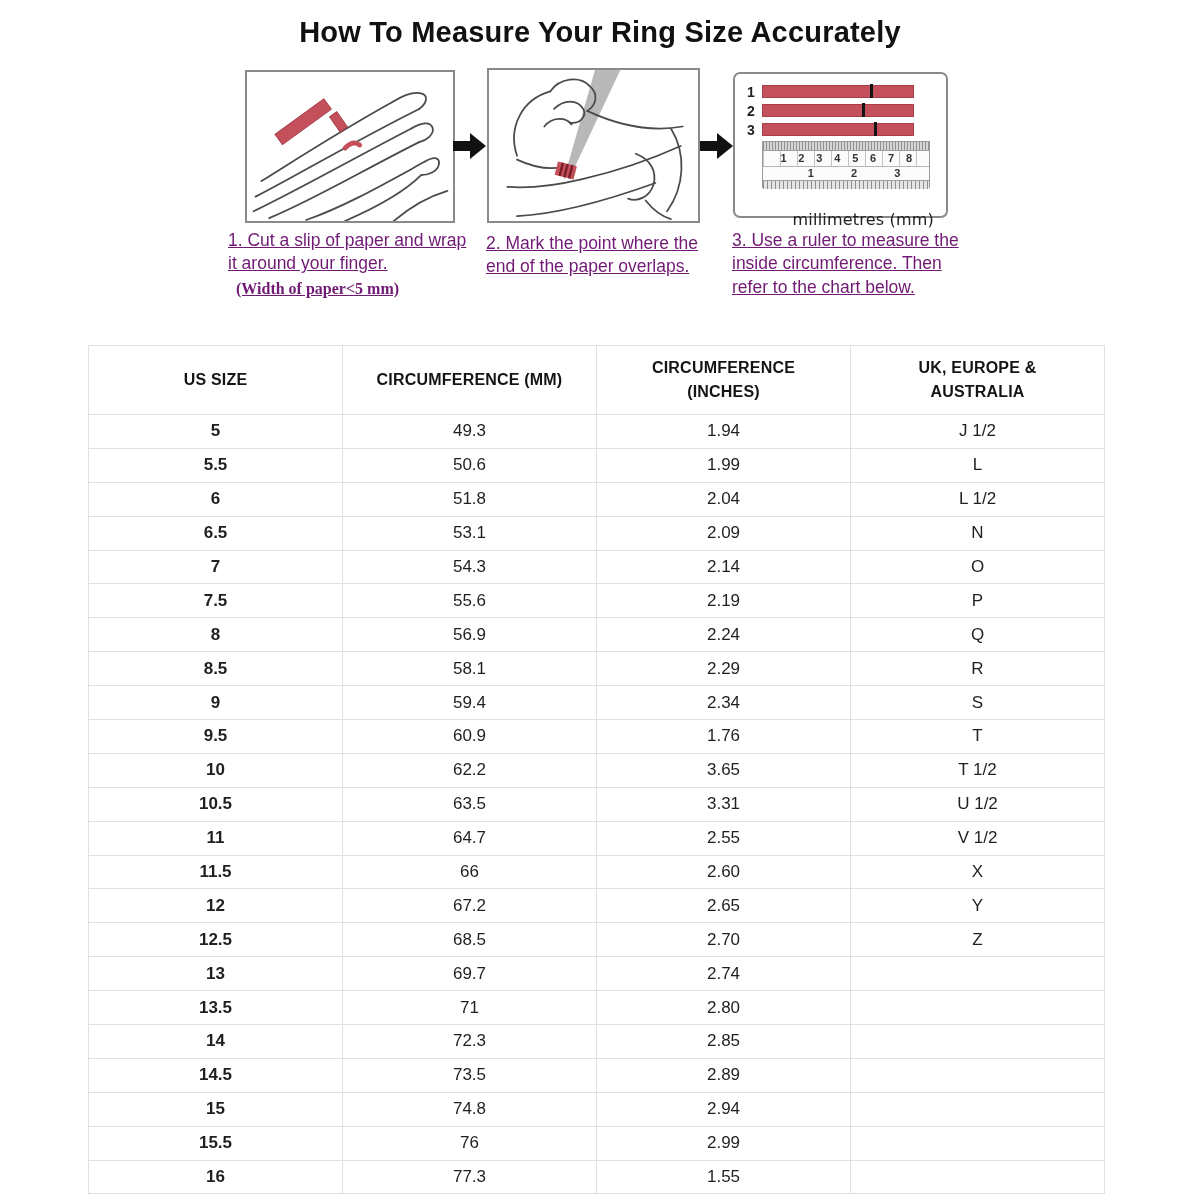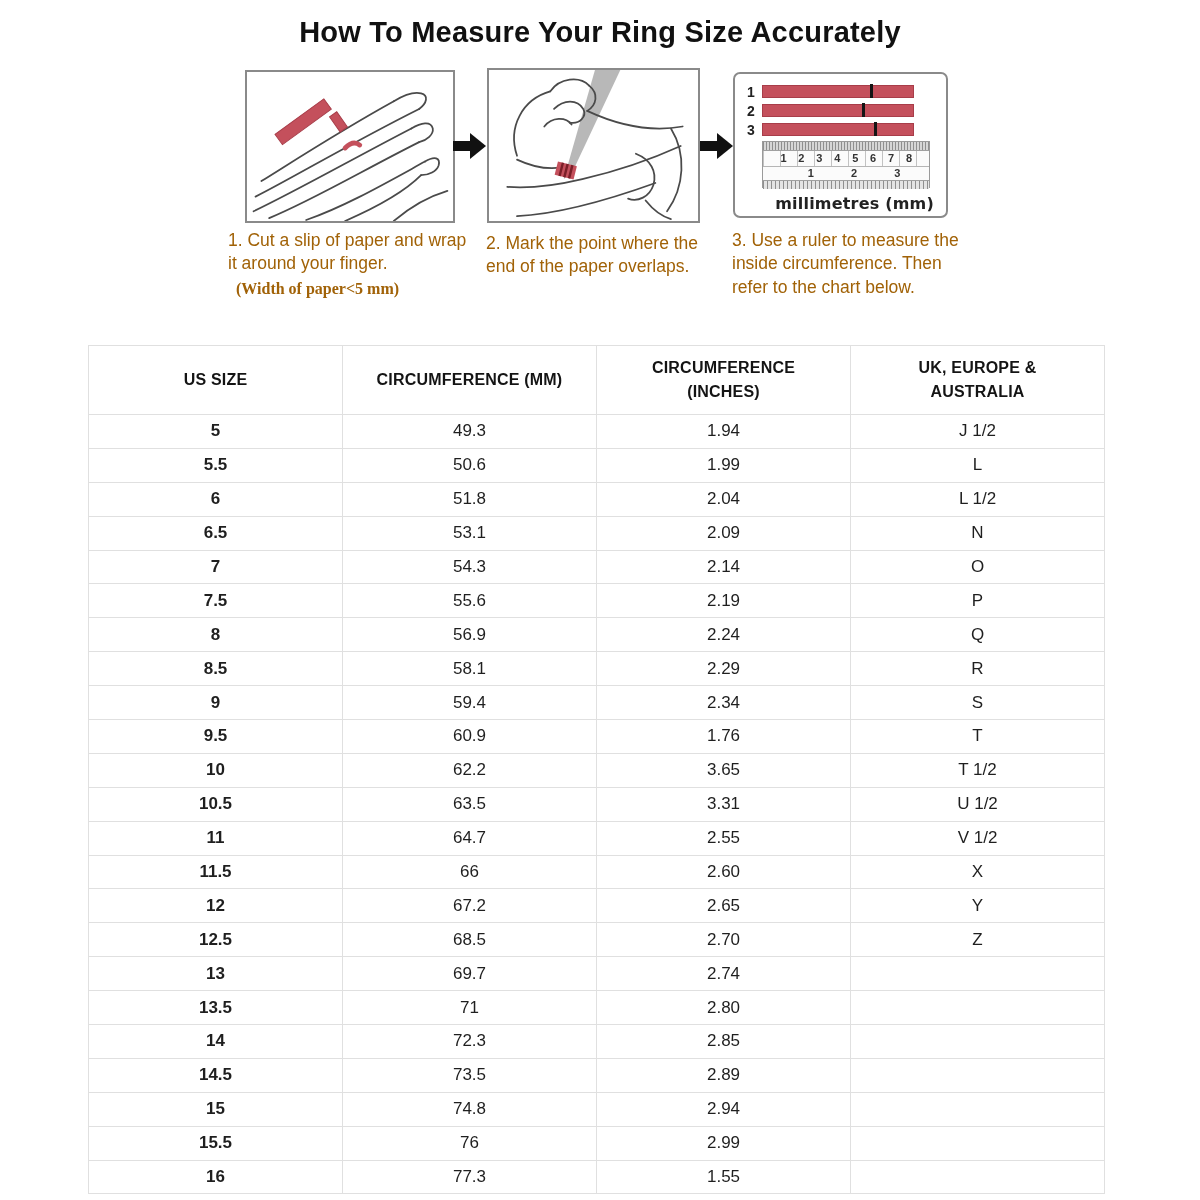--- a/index.html
+++ b/index.html
@@ -34,25 +34,25 @@
          background:#fbfbfb;box-sizing:border-box;}
   .ruler-top{height:8px;background:repeating-linear-gradient(90deg,#8f8f8f 0 1px,#d6d6d6 1px 3px);
              border-bottom:1px solid #a0a0a0;}
   .ruler-mm{position:relative;height:15px;border-bottom:1px solid #b5b5b5;
             background:repeating-linear-gradient(90deg,#c2c2c2 0 1px,transparent 1px 17px);}
   .ruler-mm span{position:absolute;top:1px;font-size:11px;font-weight:700;color:#333;}
   .ruler-in{position:relative;height:13px;}
   .ruler-in span{position:absolute;top:0;font-size:11px;font-weight:700;color:#333;}
   .ruler-bottom{height:8px;background:repeating-linear-gradient(90deg,#8f8f8f 0 1px,#e4e4e4 1px 4px);
                 border-top:1px solid #a0a0a0;}
-  .ruler-caption{margin-top:6px;text-align:right;font-size:16px;font-weight:700;color:#222;
+  .ruler-caption{margin-top:22px;text-align:right;font-size:16px;font-weight:400;color:#222;
                  font-family:"DejaVu Sans",sans-serif;letter-spacing:.2px;}
 
   
-  .cap{position:absolute;font-size:17.5px;line-height:1.33;color:#a16207;}
+  .cap{position:absolute;font-size:17.5px;line-height:1.33;color:#701a75;text-decoration:underline;}
   .cap1{left:228px;top:229px;width:244px;}
   .cap2{left:486px;top:232px;width:220px;}
   .cap3{left:732px;top:229px;width:234px;}
   .cap .note{font-family:"Liberation Serif",serif;font-weight:700;font-size:16px;margin-top:2px;margin-left:8px;}
 
   
   .size-table{position:absolute;left:88px;top:345px;width:1017px;border-collapse:collapse;
               table-layout:fixed;}
   .size-table th,.size-table td{border:1px solid #e0e0e0;text-align:center;vertical-align:middle;
               padding:0;}

